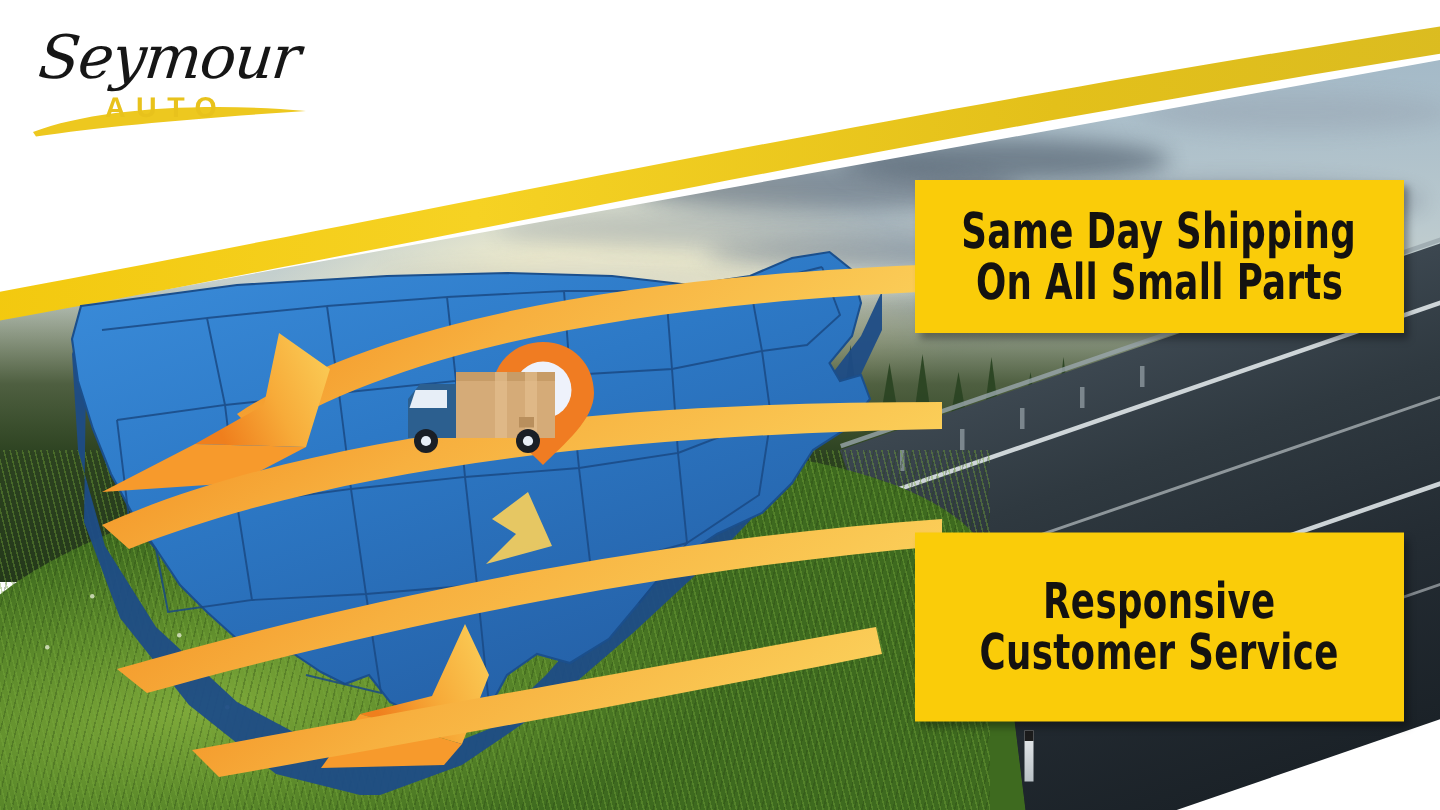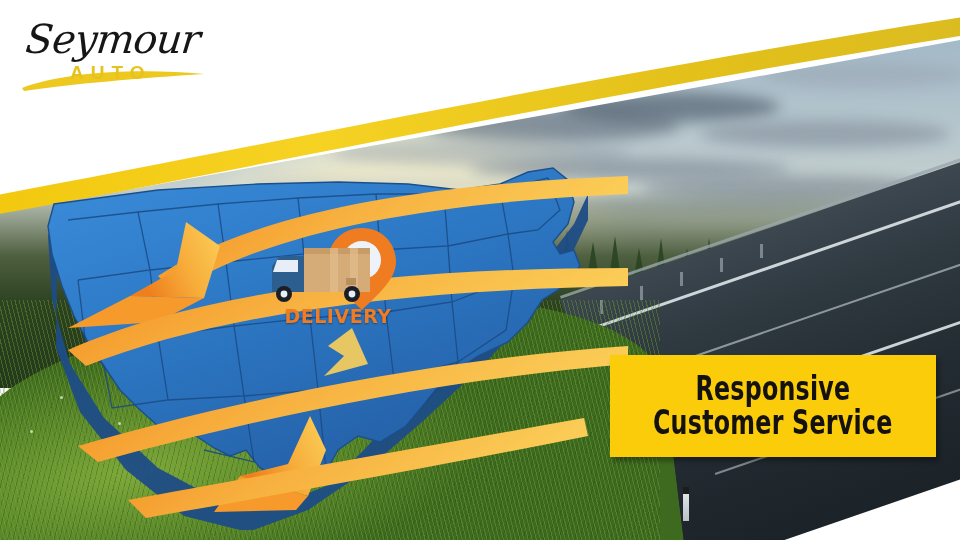--- a/index.html
+++ b/index.html
@@ -163,21 +163,21 @@
     line-height:1.02;
     text-align:center;
     transform:scaleX(.80);
     letter-spacing:.3px;
     white-space:nowrap;
   }
   #box1{left:610px;top:120px;width:326px;height:102px;}
   #box1 span{font-size:33px;}
   #box2{left:610px;top:250px;width:326px;height:73px;}
   #box2 span{font-size:33px;}
-  #box3{left:610px;top:355px;width:326px;height:102px;}
+  #box3{left:610px;top:355px;width:326px;height:126px;}
   #box3 span{font-size:33px;}
 </style>
 </head>
 <body>
 
 <div id="banner">
 
   <div class="photo">
     <div class="sky"></div>
 
@@ -381,24 +381,27 @@
         <rect x="88" y="56" width="10" height="7" fill="#b98f5d"></rect>
         <path d="M 14 44 L 22 34 L 46 34 L 46 70 L 14 70 Z" fill="#2c5f8f"></path>
         <path d="M 19 38 L 40 38 L 40 50 L 15 50 Z" fill="#e7eef7"></path>
         <circle cx="26" cy="72" r="8" fill="#1a1f26"></circle>
         <circle cx="26" cy="72" r="3.4" fill="#e7eef7"></circle>
         <circle cx="94" cy="72" r="8" fill="#1a1f26"></circle>
         <circle cx="94" cy="72" r="3.4" fill="#e7eef7"></circle>
       </g>
     </svg>
     <div class="nw-label">
-      <span class="l2">DELIVERY</span>
     </div>
   </div>
 
+  <div id="box1" class="msgbox">
+    <span>Same Day Shipping</span>
+    <span>On All Small Parts</span>
+  </div>
 
 
   <div id="box3" class="msgbox">
     <span>Responsive</span>
     <span>Customer Service</span>
   </div>
 
 </div>
 
 </body></html>

